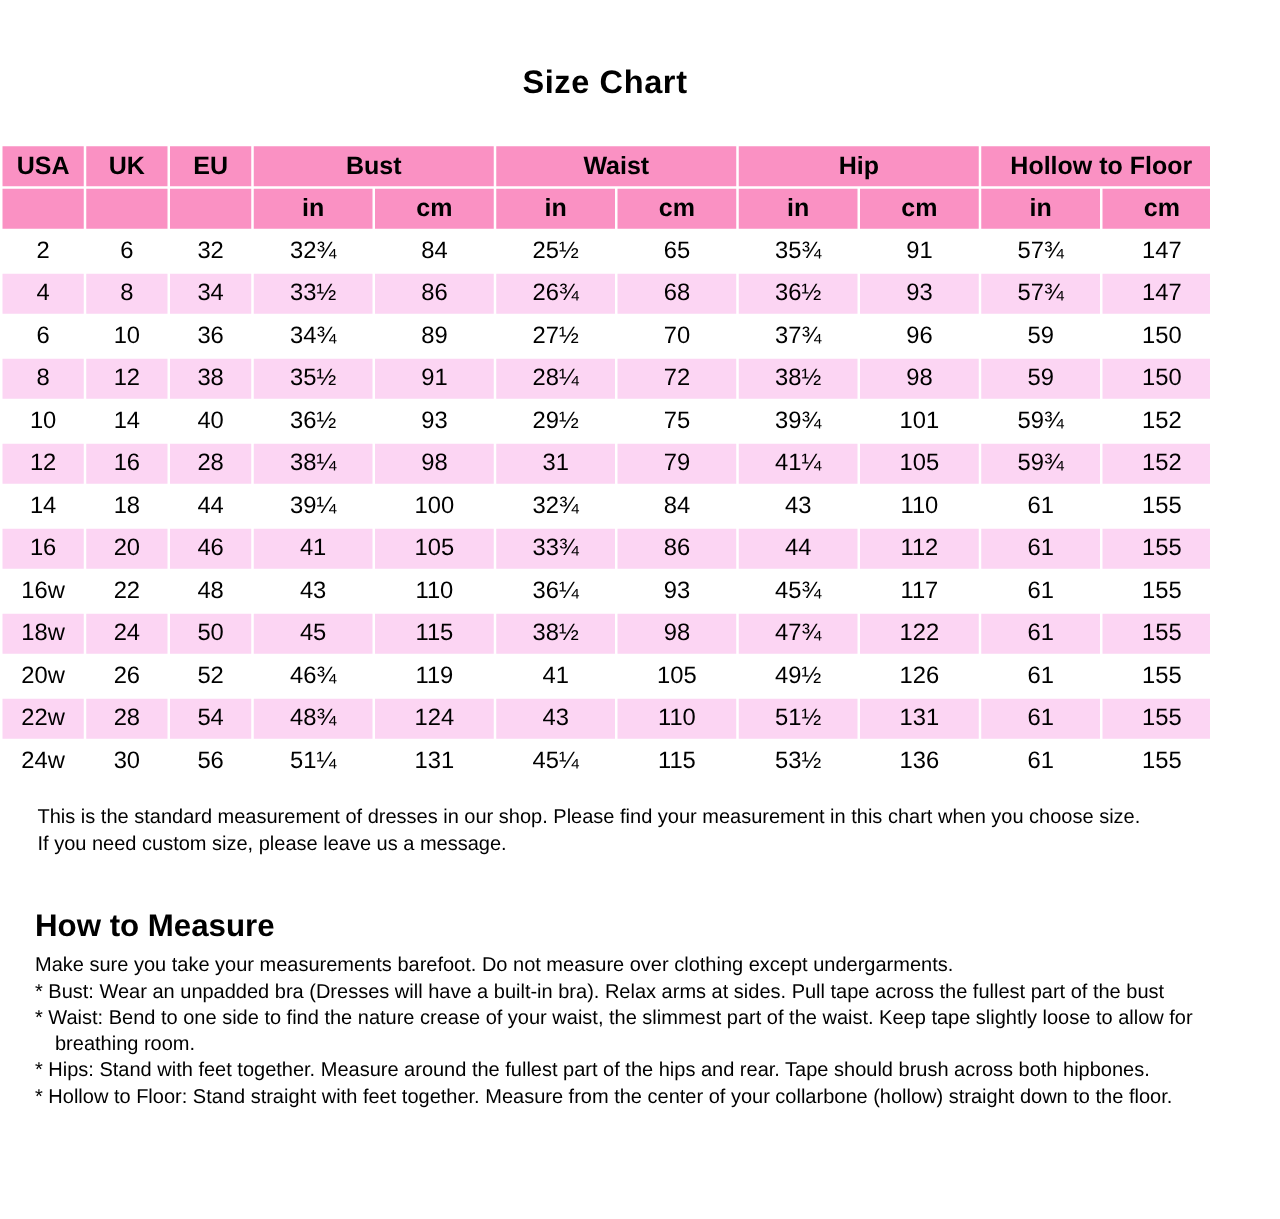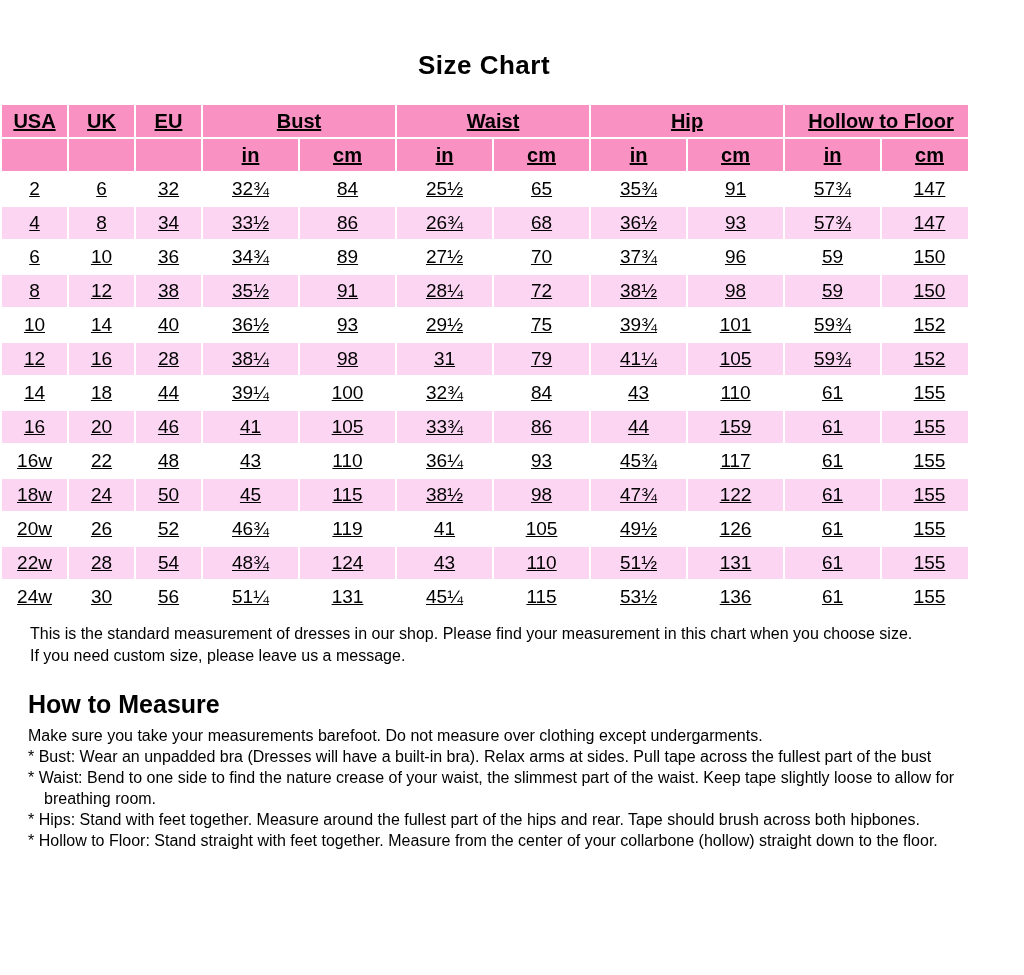--- a/index.html
+++ b/index.html
@@ -21,22 +21,21 @@
     text-align: center;
     font-size: 26px;
     font-weight: bold;
     letter-spacing: 0.5px;
   }
   table.size-chart {
     border-collapse: separate;
     border-spacing: 2px;
     table-layout: fixed;
     width: 974px;
-    margin: 4px auto;
-    text-decoration: underline;
+    margin: 16px auto;
   }
   table.size-chart th,
   table.size-chart td {
     height: 32px;
     padding: 0;
     text-align: center;
     vertical-align: middle;
     font-size: 19px;
     overflow: hidden;
   }
@@ -51,21 +50,21 @@
   }
   table.size-chart tbody tr.alt td {
     background: #FCD5F3;
   }
   .notes {
     margin: 8px 0 16px 30px;
     font-size: 16px;
     line-height: 22px;
   }
   .htm-heading {
-    margin: 23px 0 6px 28px;
+    margin: 40px 0 6px 28px;
     font-size: 25px;
     font-weight: bold;
   }
   .measure-lines {
     margin: 0 0 0 28px;
     font-size: 16px;
     line-height: 21px;
   }
   .measure-lines p {
     margin: 0;
@@ -213,21 +212,21 @@
         </tr>
         <tr class="alt">
           <td>16</td>
           <td>20</td>
           <td>46</td>
           <td>41</td>
           <td>105</td>
           <td>33¾</td>
           <td>86</td>
           <td>44</td>
-          <td>159</td>
+          <td>112</td>
           <td>61</td>
           <td>155</td>
         </tr>
         <tr>
           <td>16w</td>
           <td>22</td>
           <td>48</td>
           <td>43</td>
           <td>110</td>
           <td>36¼</td>

